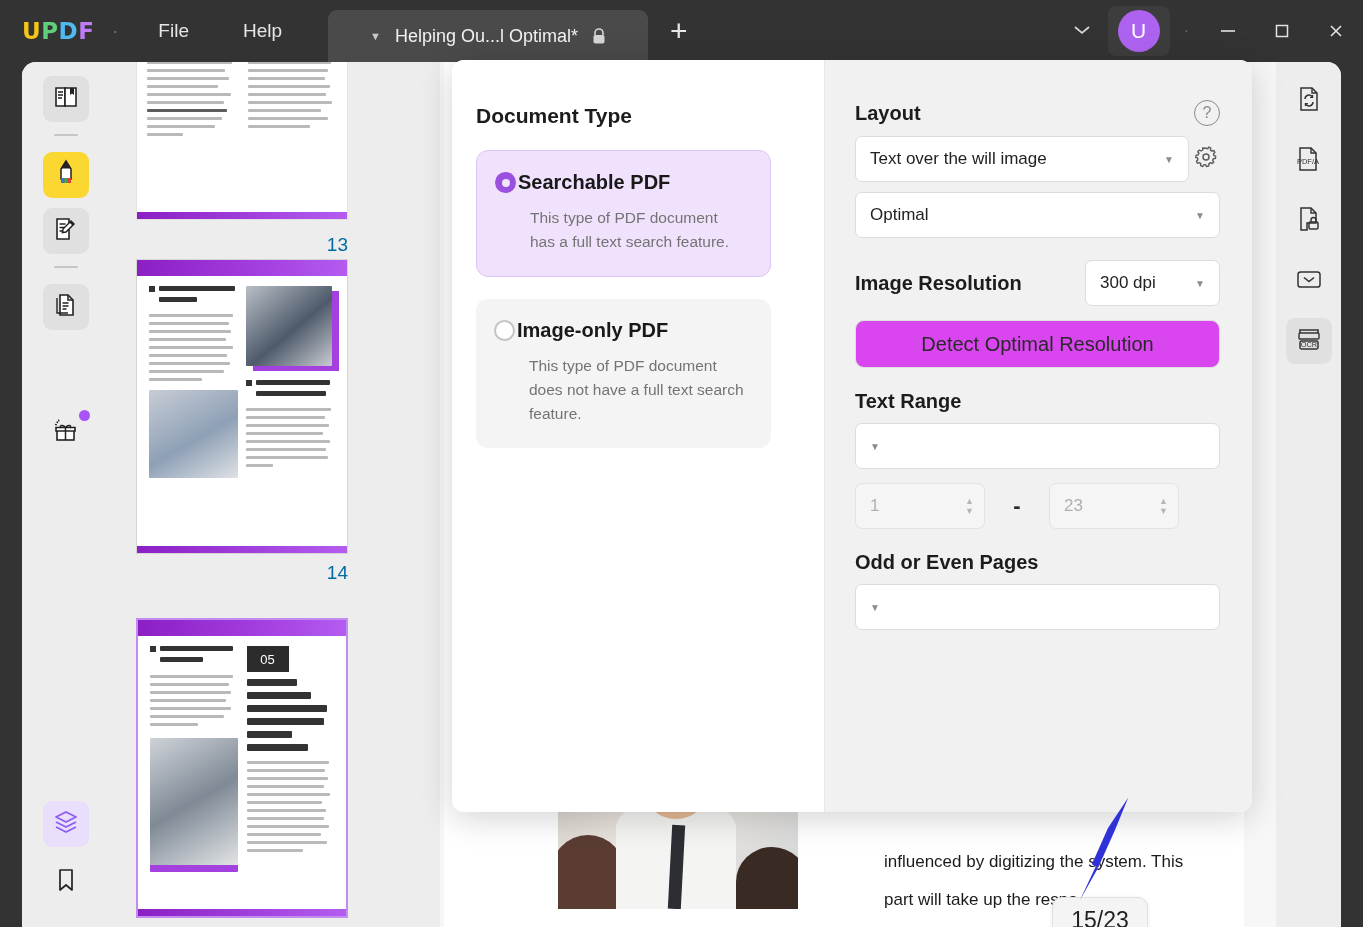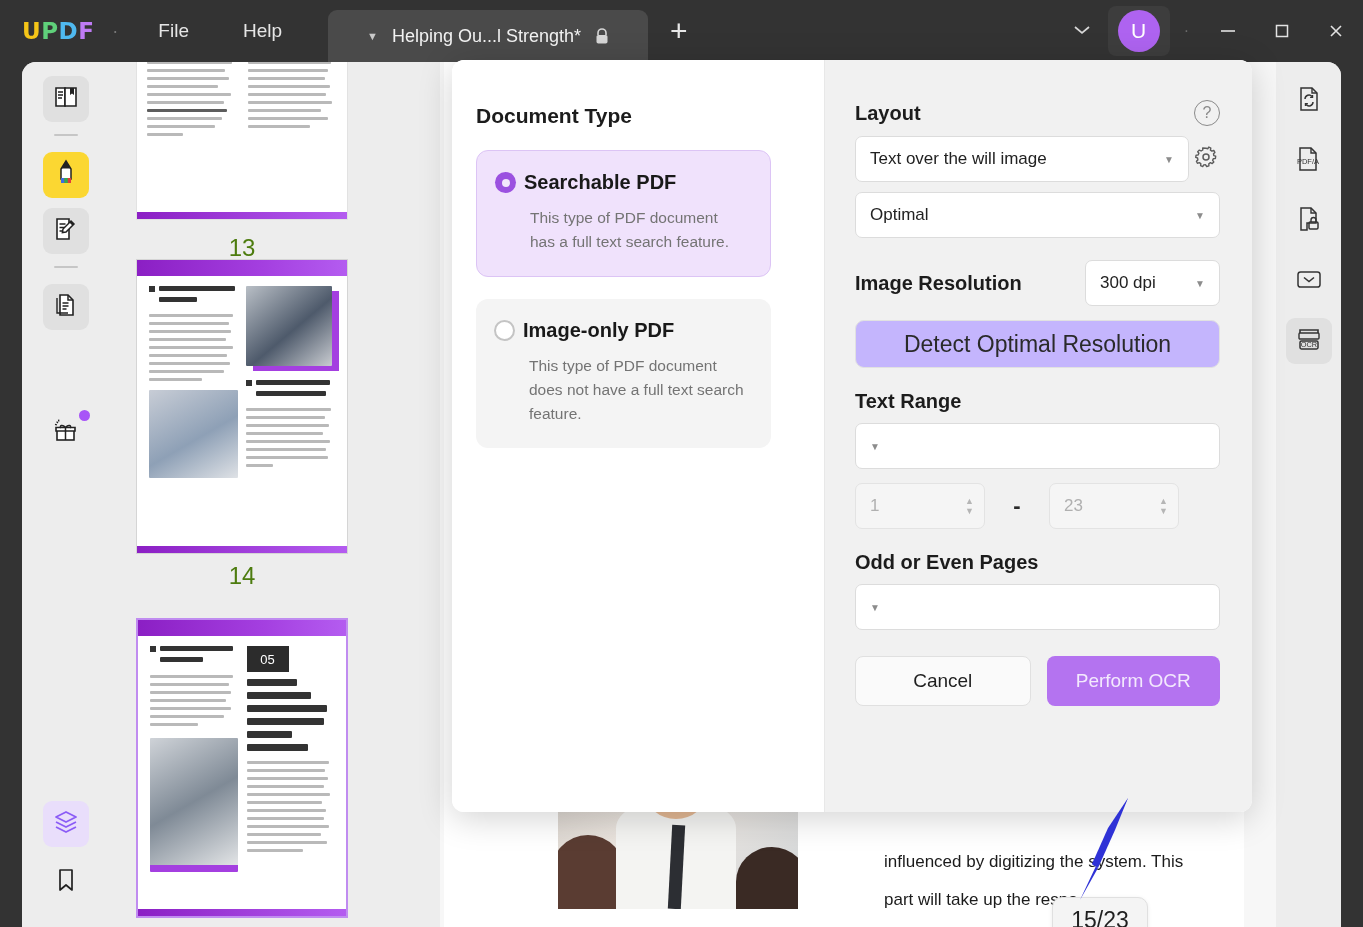--- a/index.html
+++ b/index.html
@@ -86,22 +86,22 @@
   
   .thumbpane {
     position: absolute; top: 0; left: 88px; width: 330px; height: 865px;
     background: #ededed; overflow: hidden;
   }
   .thumb { position: absolute; left: 26px; width: 212px; background: #fff; }
   .thumb.t13 { top: -10px; height: 168px; border: 1px solid #e2e2e2;}
   .thumb.t14 { top: 197px; height: 295px; border: 1px solid #d5d5d5; }
   .thumb.t15 { top: 556px; height: 300px; border: 2px solid #c08cf0; }
   .thumbnum {
-    position: absolute; left: 26px; width: 212px; text-align: center;
-    color: #4d7c0f; font-size: 24px;
+    position: absolute; left: 26px; width: 212px; text-align: right;
+    color: #0369a1; font-size: 19px;
   }
   .pgpurple-top { height: 16px; background: linear-gradient(90deg,#8b1fc4 0%, #a43fe0 60%, #b45cf0 100%); }
   .pgpurple-bot { position: absolute; bottom: 0; left: 0; right: 0; height: 7px; background: linear-gradient(90deg,#8b1fc4, #b45cf0); }
   .pg-inner { position: absolute; top: 16px; left: 0; right: 0; bottom: 7px; background: #fff; padding: 10px 12px; }
   .ln { height: 3px; background: #b9b9b9; border-radius: 1px; margin-bottom: 5px; }
   .ln.dark { background: #5d5d5d; }
   .hl { height: 5px; background: #333; border-radius: 1px; margin-bottom: 6px; }
   .ph { background: #9fb0c2; border-radius: 1px; }
   .sq { width: 6px; height: 6px; background: #333; display:inline-block; }
 
@@ -162,21 +162,21 @@
     flex: 1; background: #f1f1f1; padding: 40px 32px 0 30px;
     border-left: 1px solid #e8e8e8;
   }
   .sec-title { font-size: 21px; font-weight: bold; color: #1c1c1c; }
 
   .opt-card {
     margin-top: 22px; width: 295px; border-radius: 12px; padding: 20px 18px 22px 18px;
   }
   .opt-card.sel { background: #f0e2fc; border: 1px solid #dcc4f5; }
   .opt-card.unsel { background: #f4f4f4; }
-  .opt-head { display: flex; align-items: center; gap: 8px; }
+  .opt-head { display: flex; align-items: center; gap: 2px; }
   .radio {
     width: 21px; height: 21px; border-radius: 50%;
     border: 2px solid #c4c4c4; background: #fff; flex: none;
   }
   .radio.on {
     border: none; background: #9b51e0;
     display: flex; align-items: center; justify-content: center;
   }
   .radio.on::after { content:''; width: 8px; height: 8px; border-radius: 50%; background: #f2e6fc; }
   .opt-name { font-size: 20px; font-weight: bold; color: #191919; }
@@ -194,23 +194,23 @@
   .select .arrow { color: #8c8c8c; font-size: 10px; }
   .mt10 { margin-top: 10px; } .mt22 { margin-top: 22px; }
 
   .help-circle {
     width: 26px; height: 26px; border-radius: 50%; border: 1.6px solid #8a8a8a;
     color: #8a8a8a; font-size: 16px; display: flex; align-items: center; justify-content: center;
   }
   .gear { color: #5c5c5c; }
 
   .detect-btn {
-    height: 48px; margin-top: 14px; background: #c4b5fd; border: 1px solid #e1e1e1;
+    height: 48px; margin-top: 14px; background: #d946ef; border: 1px solid #e1e1e1;
     border-radius: 9px; display: flex; align-items: center; justify-content: center;
-    font-size: 23px; color: #2a2a2a;
+    font-size: 20px; color: #2a2a2a;
   }
   .dpi-select { width: 135px; height: 46px; }
   .spin-row { display: flex; align-items: center; gap: 0; margin-top: 14px; }
   .spin {
     width: 130px; height: 46px; background: #f5f5f5; border: 1px solid #e3e3e3;
     border-radius: 7px; display: flex; align-items: center; padding: 0 10px 0 14px;
     font-size: 17px; color: #b0b0b0;
   }
   .spin .sv { flex: 1; }
   .spin-arrows { display: flex; flex-direction: column; gap: 3px; color: #b5b5b5; font-size: 9px; line-height: 7px; }
@@ -235,21 +235,21 @@
   <div class="titlebar">
     <div class="logo">
       <span class="l1">U</span><span class="l2">P</span><span class="l3">D</span><span class="l4">F</span>
     </div>
     <div class="logo-dot">·</div>
     <div class="menu-item">File</div>
     <div class="menu-item">Help</div>
 
     <div class="tab">
       <span class="caret">▼</span>
-      <span class="tabtitle">Helping Ou...l Strength*</span>
+      <span class="tabtitle">Helping Ou...l Optimal*</span>
       <span class="lockicon">
         <svg width="14" height="17" viewBox="0 0 14 17">
             <path d="M3 7V5a4 4 0 0 1 8 0v2" fill="none" stroke="#d6d6d6" stroke-width="1.6"></path>
             <rect x="1.5" y="7" width="11" height="8.5" rx="1.8" fill="#d6d6d6"></rect>
           </svg>
       </span>
     </div>
     <div class="plus-tab">+</div>
 
     <div class="tb-right">
@@ -657,24 +657,20 @@
             <span>▼</span>
           </span>
         </div>
       </div>
 
       <div class="lbl mt22">Odd or Even Pages</div>
       <div class="select mt10">
         <span class="arrow">▼</span>
       </div>
 
-      <div class="btn-row">
-        <div class="btn cancel">Cancel</div>
-        <div class="btn primary">Perform OCR</div>
-      </div>
     </div>
   </div>
 
   <div class="arrow-overlay">
     <svg width="160" height="120" viewBox="0 0 160 120">
       <path d="M108 8 L60 110 L78 78 L72 74 Z" fill="#2f32d6"></path>
       <path d="M108 8 L95 40 L78 78 L72 74 L88 38 Z" fill="#2f32d6"></path>
     </svg>
   </div>
 

